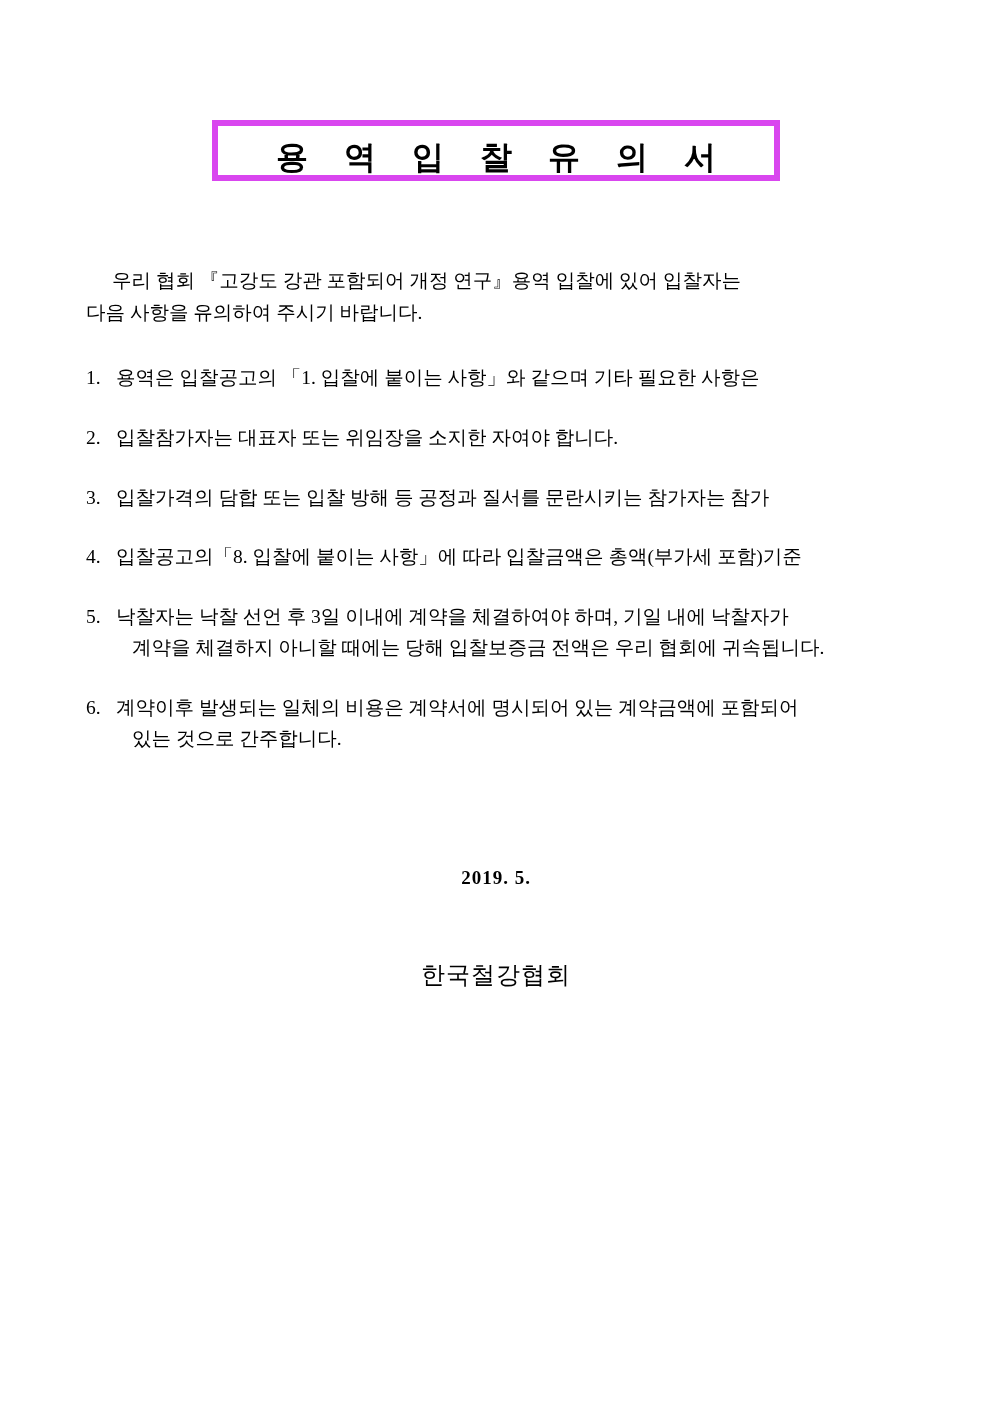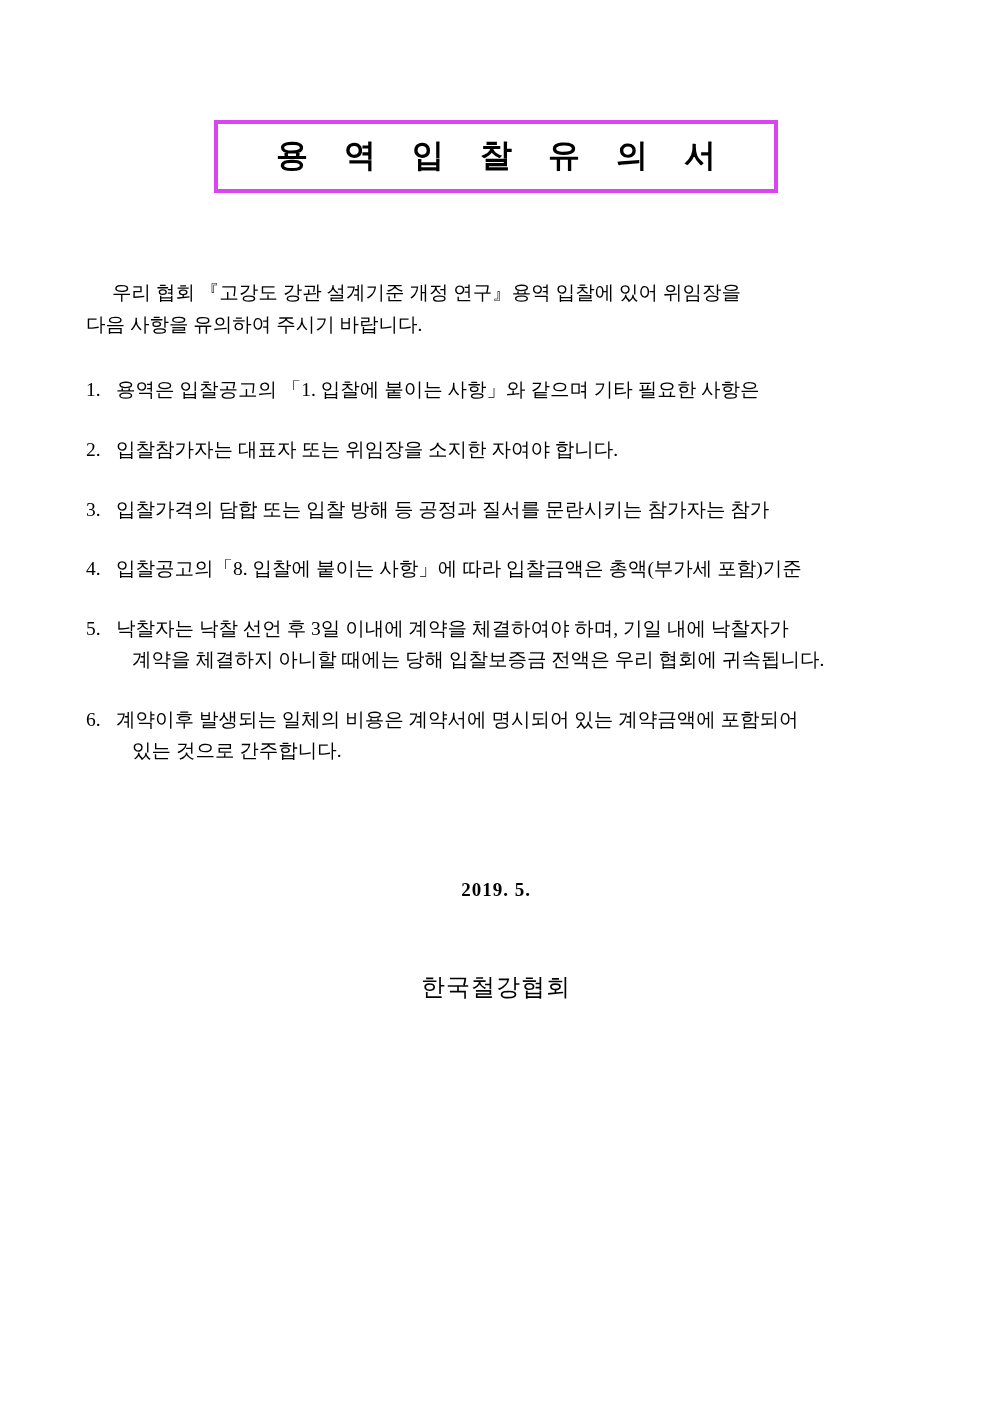--- a/index.html
+++ b/index.html
@@ -23,22 +23,22 @@
     position: relative;
   }
 
   
   .title-wrap {
     display: flex;
     justify-content: center;
     margin-top: 120px;
   }
   .title-box {
-    border: 4px solid #d946ef;
-    padding: 14px 44px 16px 44px;
+    border: 6px solid #d946ef;
+    padding: 14px 44px 0 44px;
     background: #fff;
     min-width: 460px;
   }
   .title-text {
     font-size: 32px;
     font-weight: bold;
     letter-spacing: 14px;
     text-indent: 14px;
     line-height: 1.1;
     white-space: nowrap;
@@ -113,21 +113,21 @@
 
   <div class="title-wrap">
     <div class="title-box">
       <div class="title-text">용 역 입 찰 유 의 서</div>
     </div>
   </div>
 
   <div class="body-area">
 
     <div class="intro">
-      <div class="line1">우리 협회 『고강도 강관 설계기준 개정 연구』용역 입찰에 있어 위임장을</div>
+      <div class="line1">우리 협회 『고강도 강관 포함되어 개정 연구』용역 입찰에 있어 입찰자는</div>
       <div class="line2">다음 사항을 유의하여 주시기 바랍니다.</div>
     </div>
 
     <ol class="clauses">
 
       <li>
         <span class="num">1.</span>
         <span class="clause-text">
           <span class="l">용역은 입찰공고의 「1. 입찰에 붙이는 사항」와 같으며 기타 필요한 사항은</span>
         </span>

